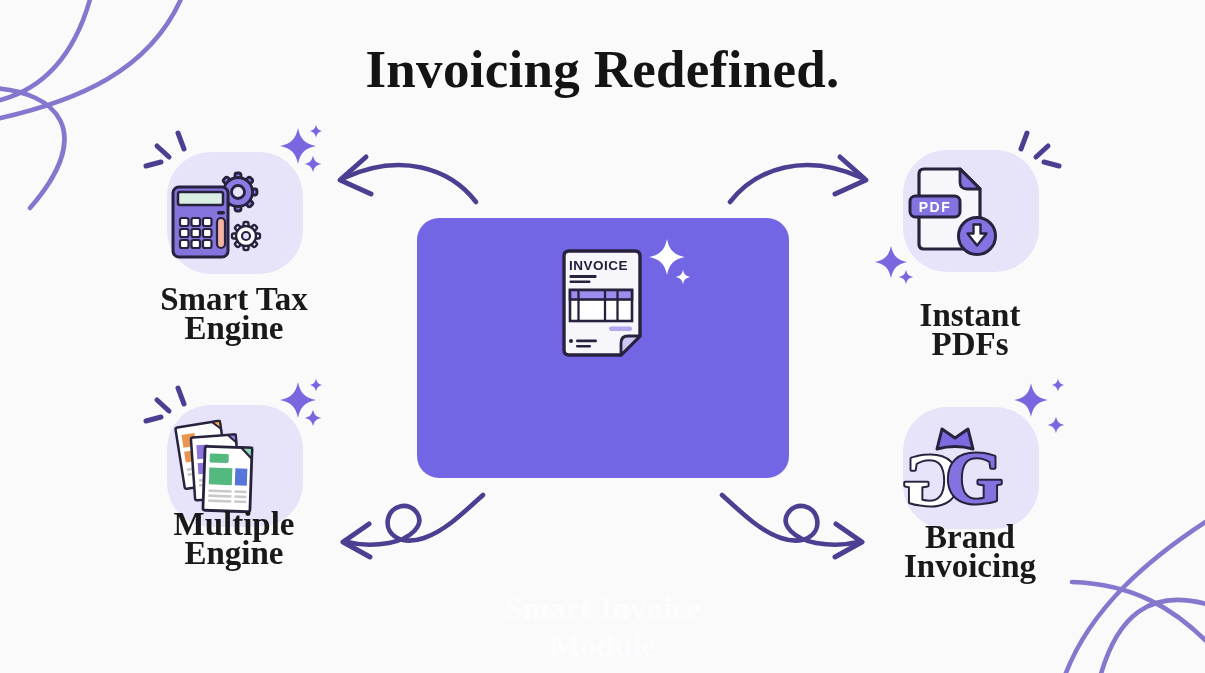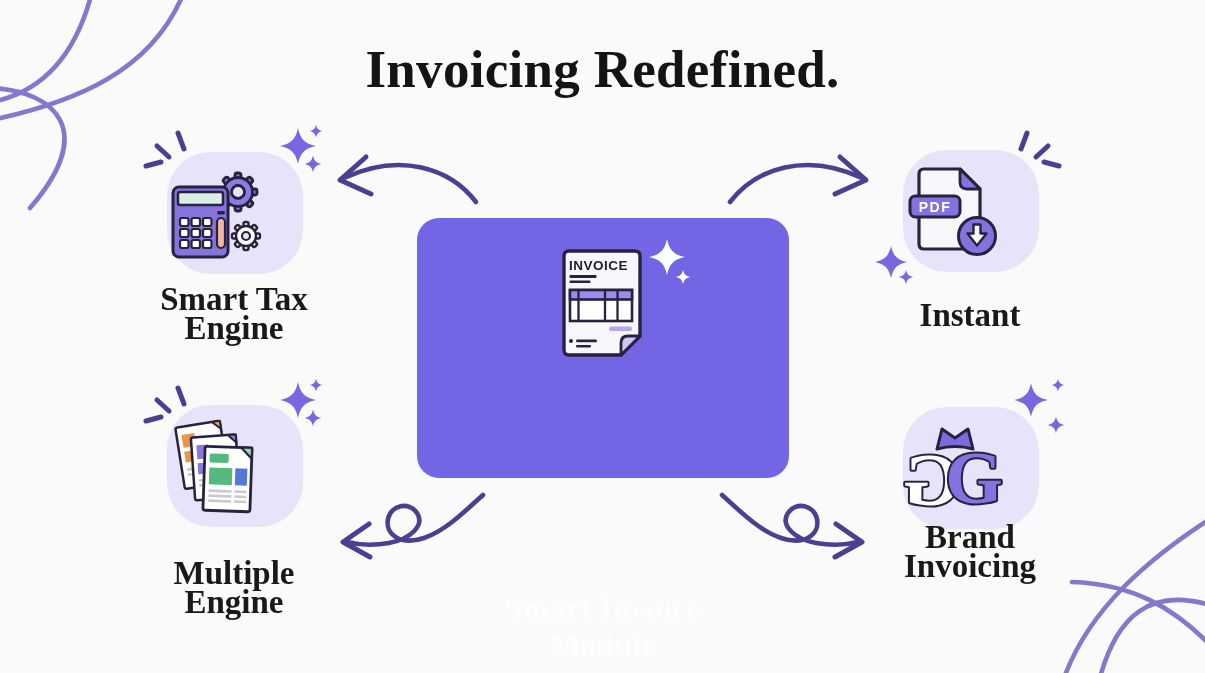--- a/index.html
+++ b/index.html
@@ -27,21 +27,21 @@
   .tile-tl{left:167px;top:152px;}
   .tile-tr{left:903px;top:150px;}
   .tile-bl{left:167px;top:405px;}
   .tile-br{left:903px;top:407px;}
   .feature-label{
     position:absolute;width:220px;text-align:center;color:#191919;
     font-size:33px;line-height:29px;font-weight:600;
   }
   .label-tl{left:124px;top:285px;}
   .label-tr{left:860px;top:285px;margin-top:16px;}
-  .label-bl{left:124px;top:559px;}
+  .label-bl{left:124px;top:510px;}
   .label-br{left:860px;top:523px;}
   .overlay{
     position:absolute;left:0;top:0;width:1205px;height:673px;
     pointer-events:none;z-index:5;
   }
   svg text.sans{font-family:"Liberation Sans",sans-serif;}
   svg text.serifG{font-family:"Liberation Serif",serif;}
 </style>
 </head>
 <body>
@@ -175,20 +175,21 @@
       <text class="serifG" x="71" y="85" text-anchor="middle" font-size="74" font-weight="bold" fill="#8273E0" stroke="#29223E" stroke-width="4" stroke-linejoin="round" paint-order="stroke">G</text>
     </svg>
   </div>
 
   <div class="feature-label label-tl">
     <div>Smart Tax</div>
     <div>Engine</div>
   </div>
   <div class="feature-label label-tr">
     <div>Instant</div>
+    <div>PDFs</div>
   </div>
   <div class="feature-label label-bl">
     <div>Multiple</div>
     <div>Engine</div>
   </div>
   <div class="feature-label label-br">
     <div>Brand</div>
     <div>Invoicing</div>
   </div>
 

